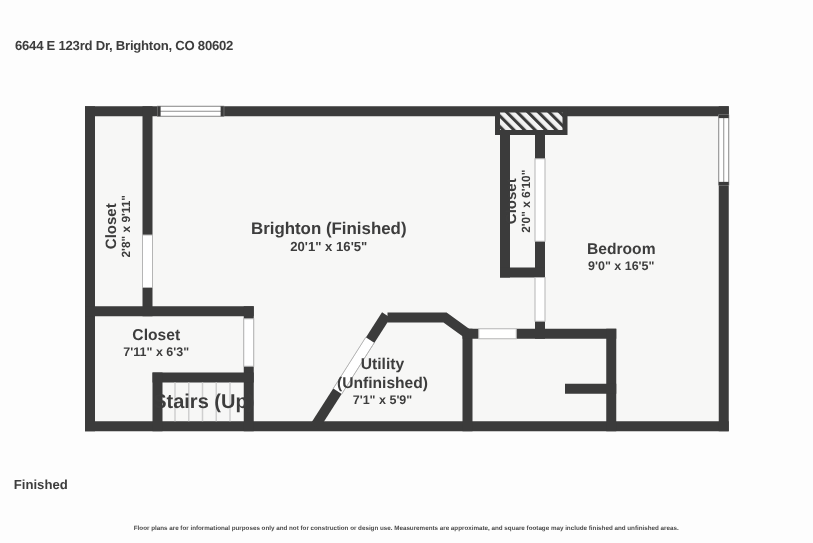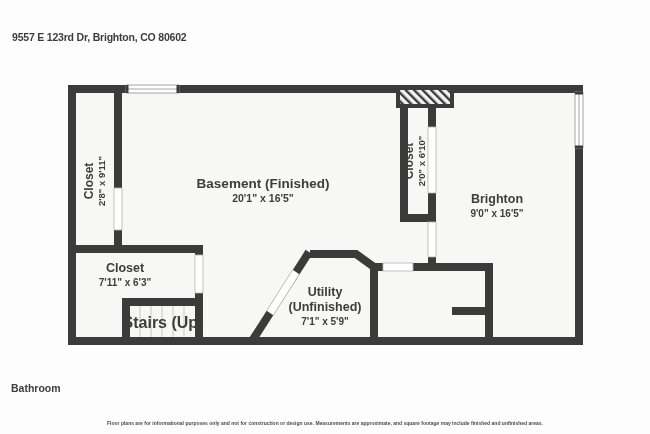--- a/index.html
+++ b/index.html
@@ -100,54 +100,54 @@
       <line x1="140" y1="306" x2="140" y2="337"></line>
       <line x1="151" y1="306" x2="151" y2="337"></line>
       <line x1="162" y1="306" x2="162" y2="337"></line>
       <line x1="173" y1="306" x2="173" y2="337"></line>
       <line x1="184" y1="306" x2="184" y2="337"></line>
     </g>
 
     <rect x="398" y="88" width="54" height="18" fill="url(#hatch)" stroke="#3b3b3b" stroke-width="4"></rect>
   </svg>
 
-  <div class="address">9557 E 123rd Dr, Brighton, CO 80602</div>
+  <div class="address">6644 E 123rd Dr, Brighton, CO 80602</div>
 
   <div class="room-label rot" style="left:95px;top:181px">
     <div class="room-name">Closet</div>
     <div class="room-dims">2'8" x 9'11"</div>
   </div>
 
   <div class="room-label" style="left:263px;top:190px">
-    <div class="room-name lg">Basement (Finished)</div>
+    <div class="room-name lg">Brighton (Finished)</div>
     <div class="room-dims lg">20'1" x 16'5"</div>
   </div>
 
   <div class="room-label rot" style="left:415px;top:161px">
     <div class="room-name">Closet</div>
     <div class="room-dims">2'0" x 6'10"</div>
   </div>
 
   <div class="room-label" style="left:497px;top:206px">
-    <div class="room-name">Brighton</div>
+    <div class="room-name">Bedroom</div>
     <div class="room-dims">9'0" x 16'5"</div>
   </div>
 
   <div class="room-label" style="left:125px;top:275px">
     <div class="room-name">Closet</div>
     <div class="room-dims">7'11" x 6'3"</div>
   </div>
 
-  <div class="room-label" style="left:325px;top:306px">
+  <div class="room-label" style="left:306px;top:306px">
     <div class="room-name">Utility</div>
     <div class="room-name">(Unfinished)</div>
     <div class="room-dims">7'1" x 5'9"</div>
   </div>
 
 
   <div class="room-label" style="left:163px;top:322px">
     <div class="room-name" style="font-size:16px">Stairs (Up)</div>
   </div>
 
-  <div class="level-label">Bathroom</div>
+  <div class="level-label">Finished</div>
   <div class="disclaimer">Floor plans are for informational purposes only and not for construction or design use. Measurements are approximate, and square footage may include finished and unfinished areas.</div>
 
 </div>
 
 </body></html>

